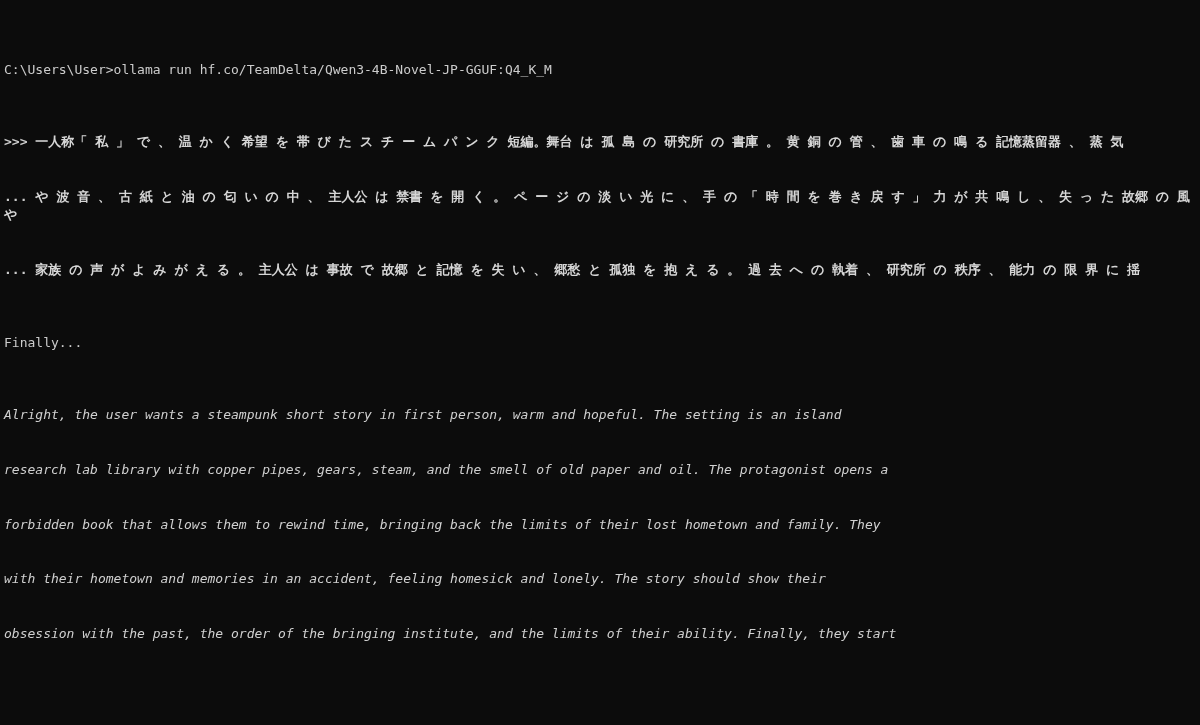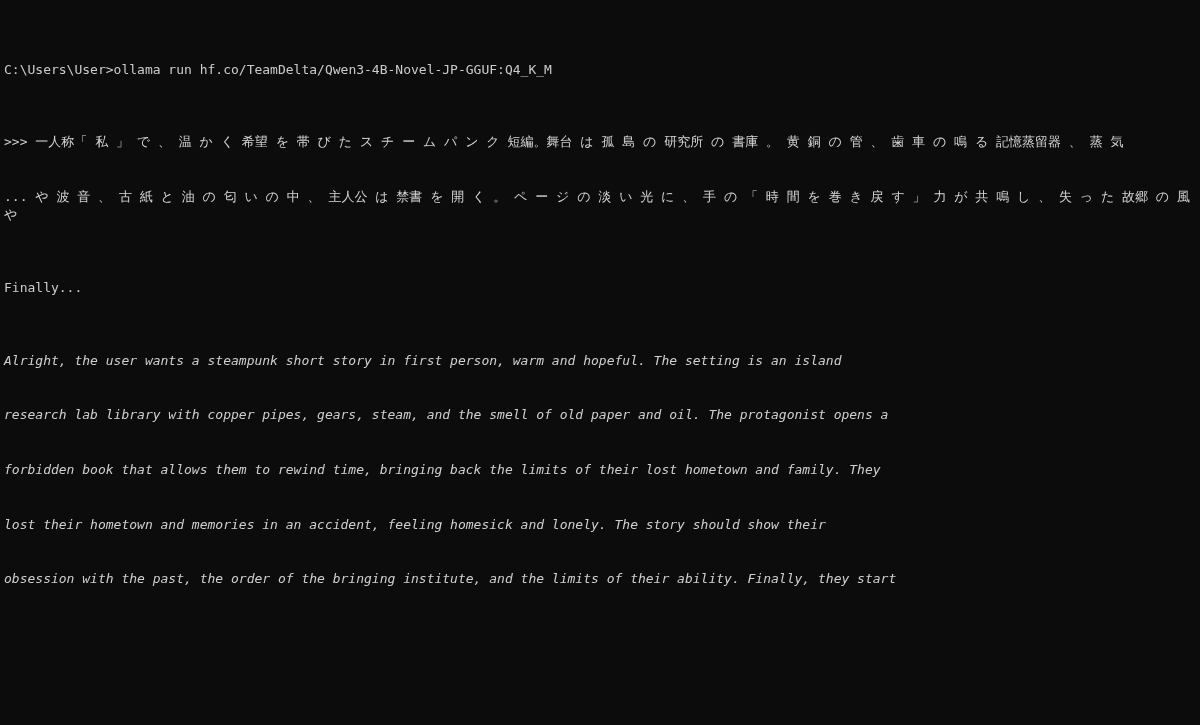--- a/index.html
+++ b/index.html
@@ -22,42 +22,43 @@
     width: 1200px;
     height: 725px;
     white-space: pre-wrap;
     word-break: break-word;
   }
   .line {
     min-height: 18px;
     white-space: pre-wrap;
   }
   .prompt-line { color: #cccccc; }
-  .gen-line { color: #d6d6d6; }
+  .gen-line { color: #d6d6d6; font-weight: bold; }
   .think-head { color: #cccccc; }
   .think-body { color: #d0d0d0; font-style: italic; }
   .jp { letter-spacing: 0px; }
   .arrows { color: #cccccc; }
 </style>
 </head>
 <body>
 
 <div id="terminal">
 
   <div class="line prompt-line"><span>C:\Users\User&gt;</span><span>ollama run hf.co/TeamDelta/Qwen3-4B-Novel-JP-GGUF:Q4_K_M</span></div>
 
   <div class="line gen-line jp"><span class="arrows">&gt;&gt;&gt;</span> <span>一人称「 私 」 で 、 温 か く 希望 を 帯 び た ス チ ー ム パ ン ク 短編。舞台 は 孤 島 の 研究所 の 書庫 。 黄 銅 の 管 、 歯 車 の 鳴 る 記憶蒸留器 、 蒸 気</span></div>
   <div class="line gen-line jp"><span class="arrows">...</span> <span>や 波 音 、 古 紙 と 油 の 匂 い の 中 、 主人公 は 禁書 を 開 く 。 ペ ー ジ の 淡 い 光 に 、 手 の 「 時 間 を 巻 き 戻 す 」 力 が 共 鳴 し 、 失 っ た 故郷 の 風 や</span></div>
+  <div class="line gen-line jp"><span class="arrows">...</span> <span>家族 の 声 が よ み が え る 。 主人公 は 事故 で 故郷 と 記憶 を 失 い 、 郷愁 と 孤独 を 抱 え る 。 過 去 へ の 執着 、 研究所 の 秩序 、 能力 の 限 界 に 揺</span></div>
 
   <div class="line think-head">Finally...</div>
 
   <div class="line think-body">Alright, the user wants a steampunk short story in first person, warm and hopeful. The setting is an island</div>
   <div class="line think-body">research lab library with copper pipes, gears, steam, and the smell of old paper and oil. The protagonist opens a</div>
   <div class="line think-body">forbidden book that allows them to rewind time, bringing back the limits of their lost hometown and family. They</div>
-  <div class="line think-body">lost their hometown and memories in an accident, feeling homesick and lonely. The story should show their</div>
+  <div class="line think-body">with their hometown and memories in an accident, feeling homesick and lonely. The story should show their</div>
   <div class="line think-body">obsession with the past, the order of the bringing institute, and the limits of their ability. Finally, they start</div>
   
 
   
 
   
   
   
   
 

